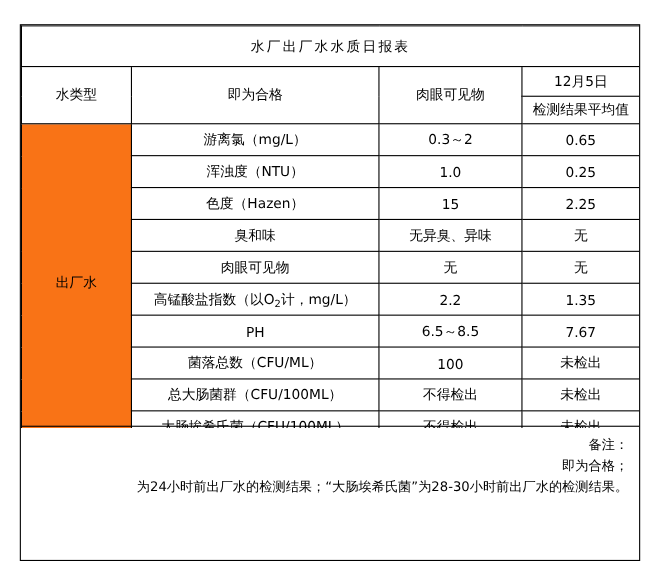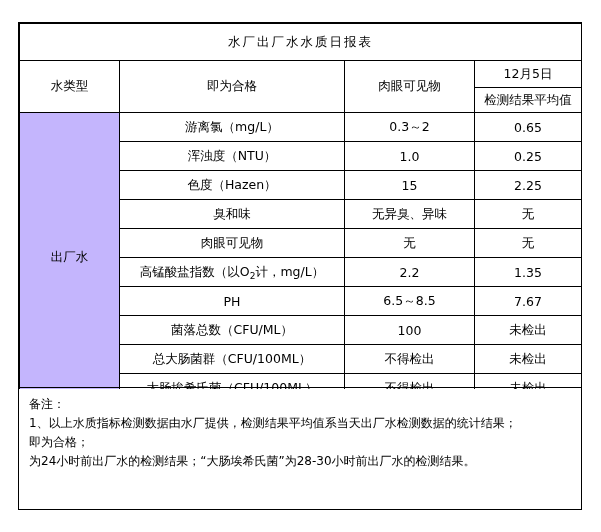--- a/index.html
+++ b/index.html
@@ -58,38 +58,39 @@
   }
   .rowcell {
     height: 28px;
   }
   .item-cell {
     text-align: left;
     padding-left: 10px;
     font-size: 12.5px;
   }
   .watertype {
-    background: #c4b5fd;
+    background: #f97316;
     font-size: 13.5px;
   }
   .notes {
     position: absolute;
     left: 0;
     right: 0;
     bottom: 0;
     height: 122px;
     border-top: 1px solid #000000;
     box-sizing: border-box;
     padding: 7px 10px 0 10px;
     font-size: 12px;
     line-height: 19px;
     text-align: left;
   }
   .notes div {
     white-space: nowrap;
+    text-align: right;
   }
   .tbl-wrap {
     position: absolute;
     left: 0;
     top: 0;
     right: 0;
     height: 366px;
     overflow: hidden;
   }
   sub {
@@ -176,18 +177,17 @@
           <td class="rowcell item-cell">大肠埃希氏菌（CFU/100ML）</td>
           <td class="rowcell">不得检出</td>
           <td class="rowcell">未检出</td>
         </tr>
       </tbody>
     </table>
   </div>
 
   <div class="notes">
     <div>备注：</div>
-    <div>1、以上水质指标检测数据由水厂提供，检测结果平均值系当天出厂水检测数据的统计结果；</div>
     <div>即为合格；</div>
     <div>为24小时前出厂水的检测结果；“大肠埃希氏菌”为28-30小时前出厂水的检测结果。</div>
   </div>
 
 </div>
 
 </body></html>

